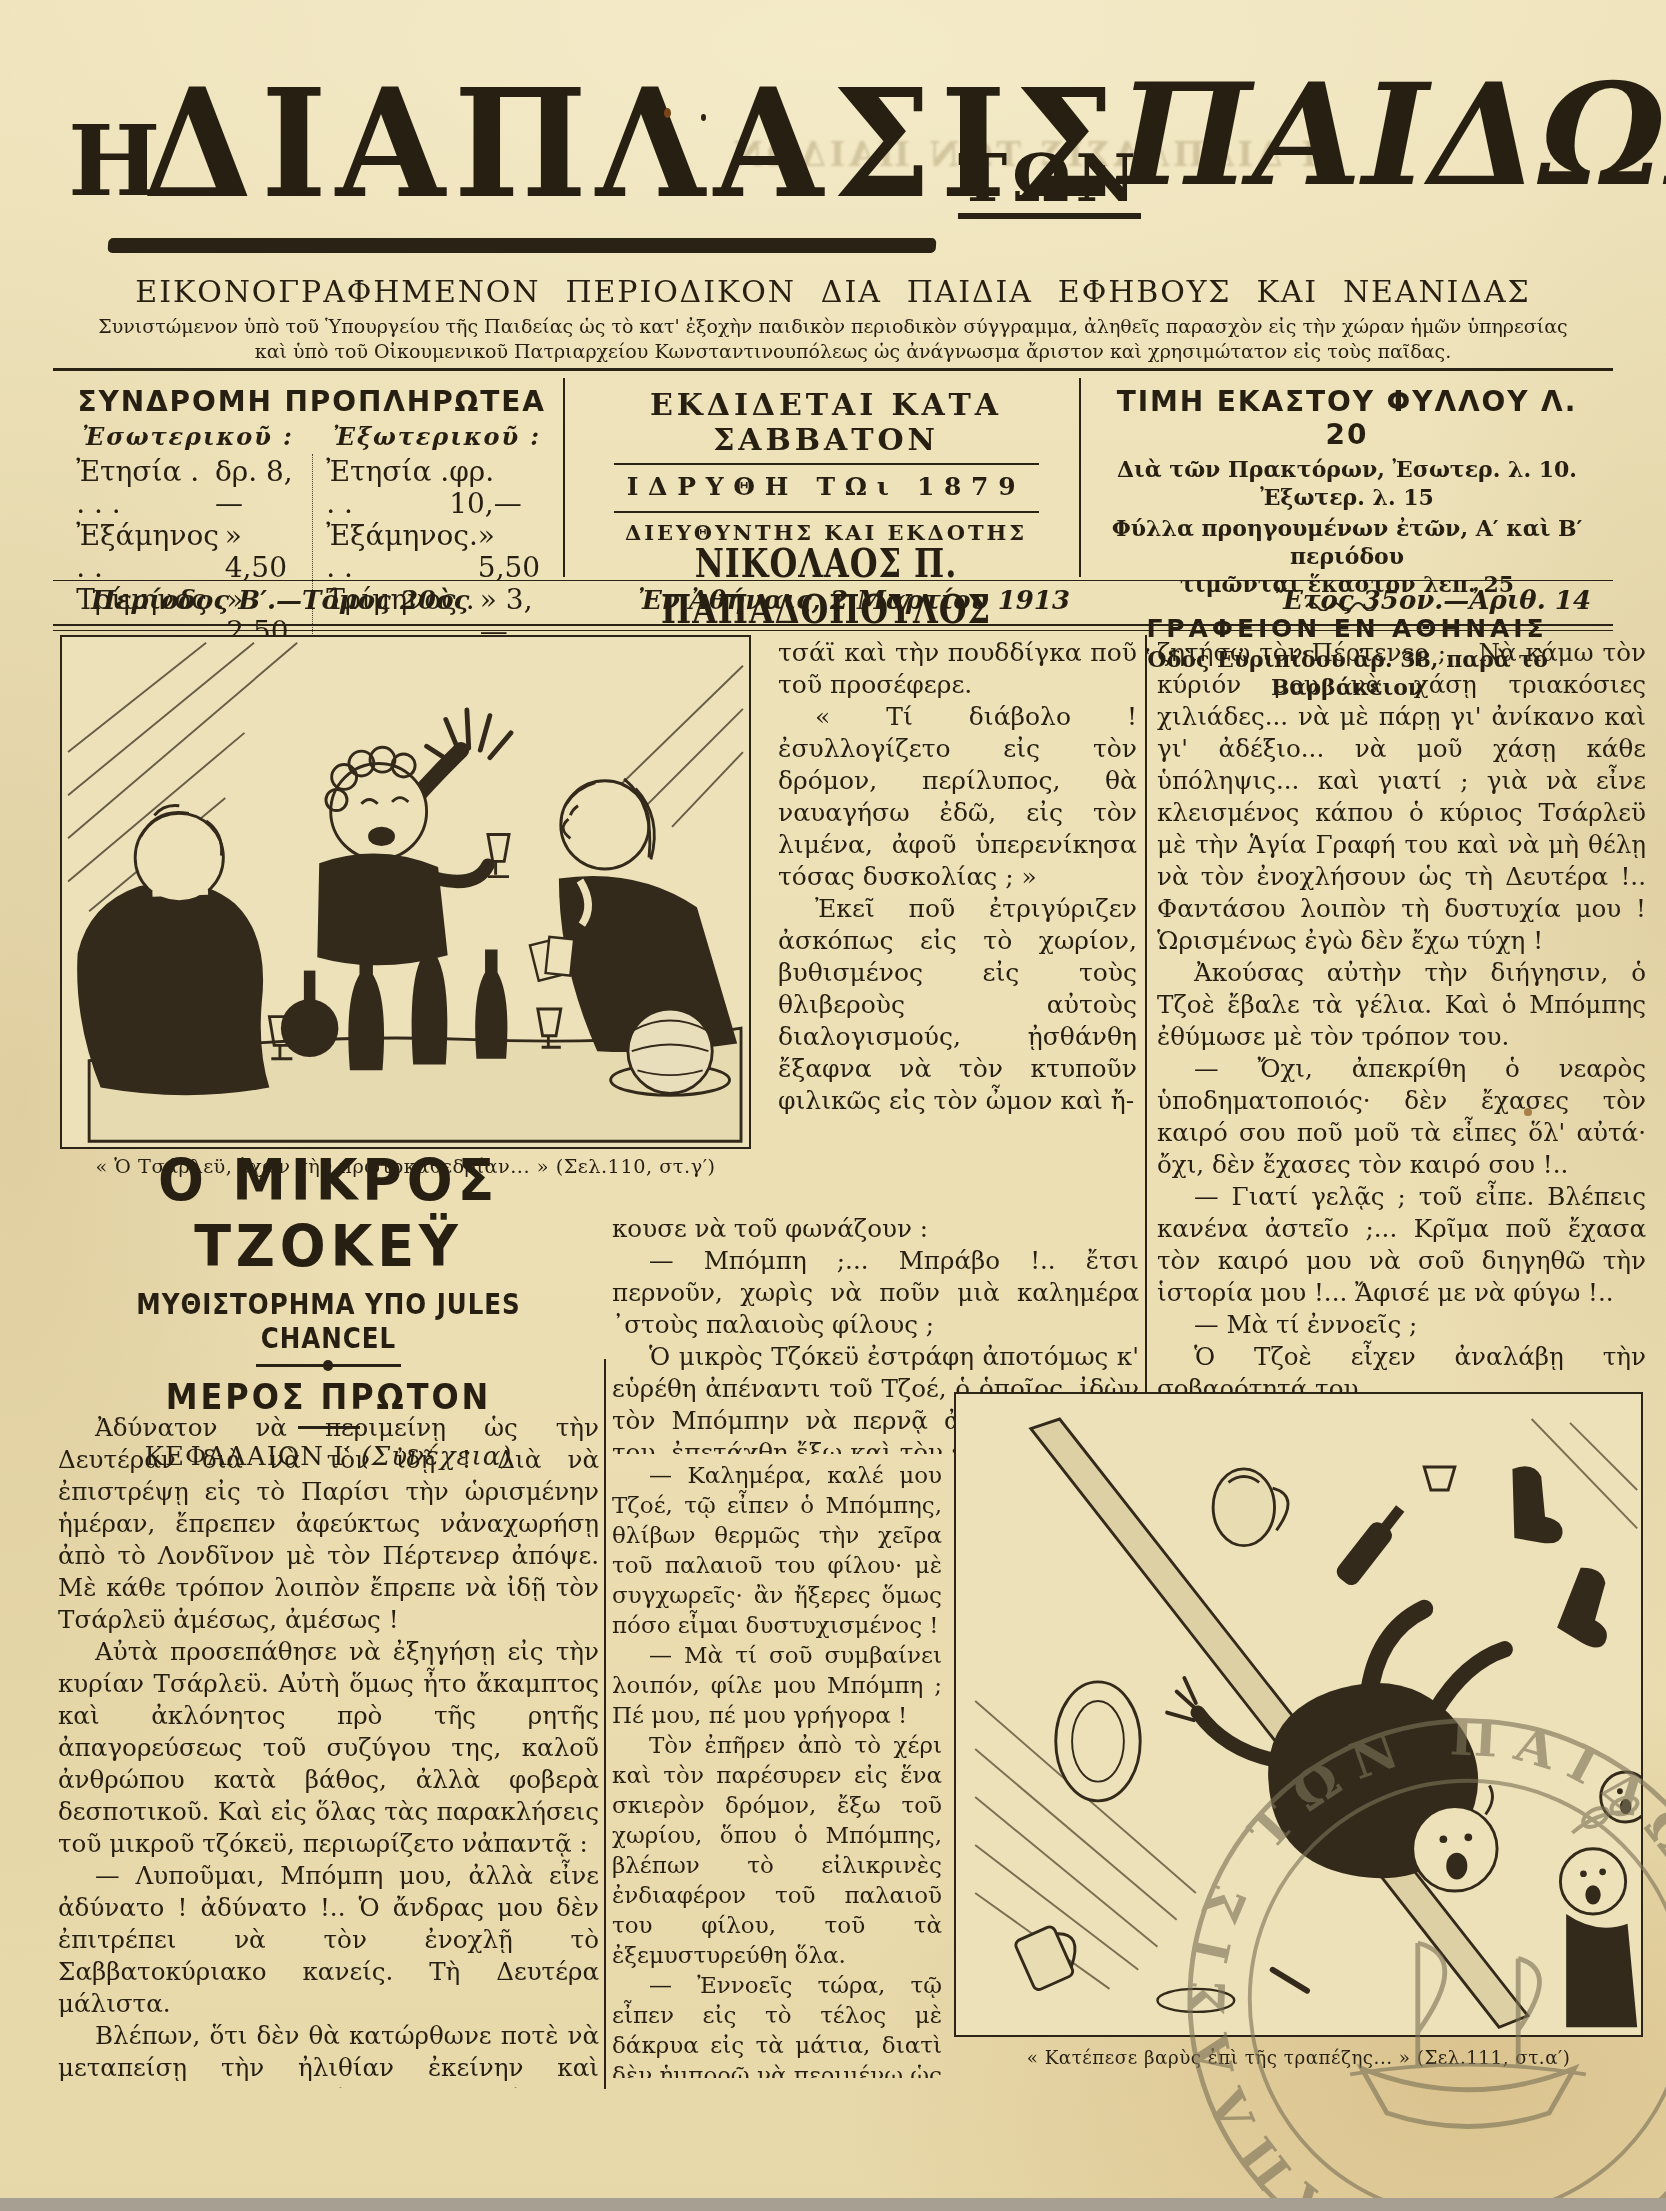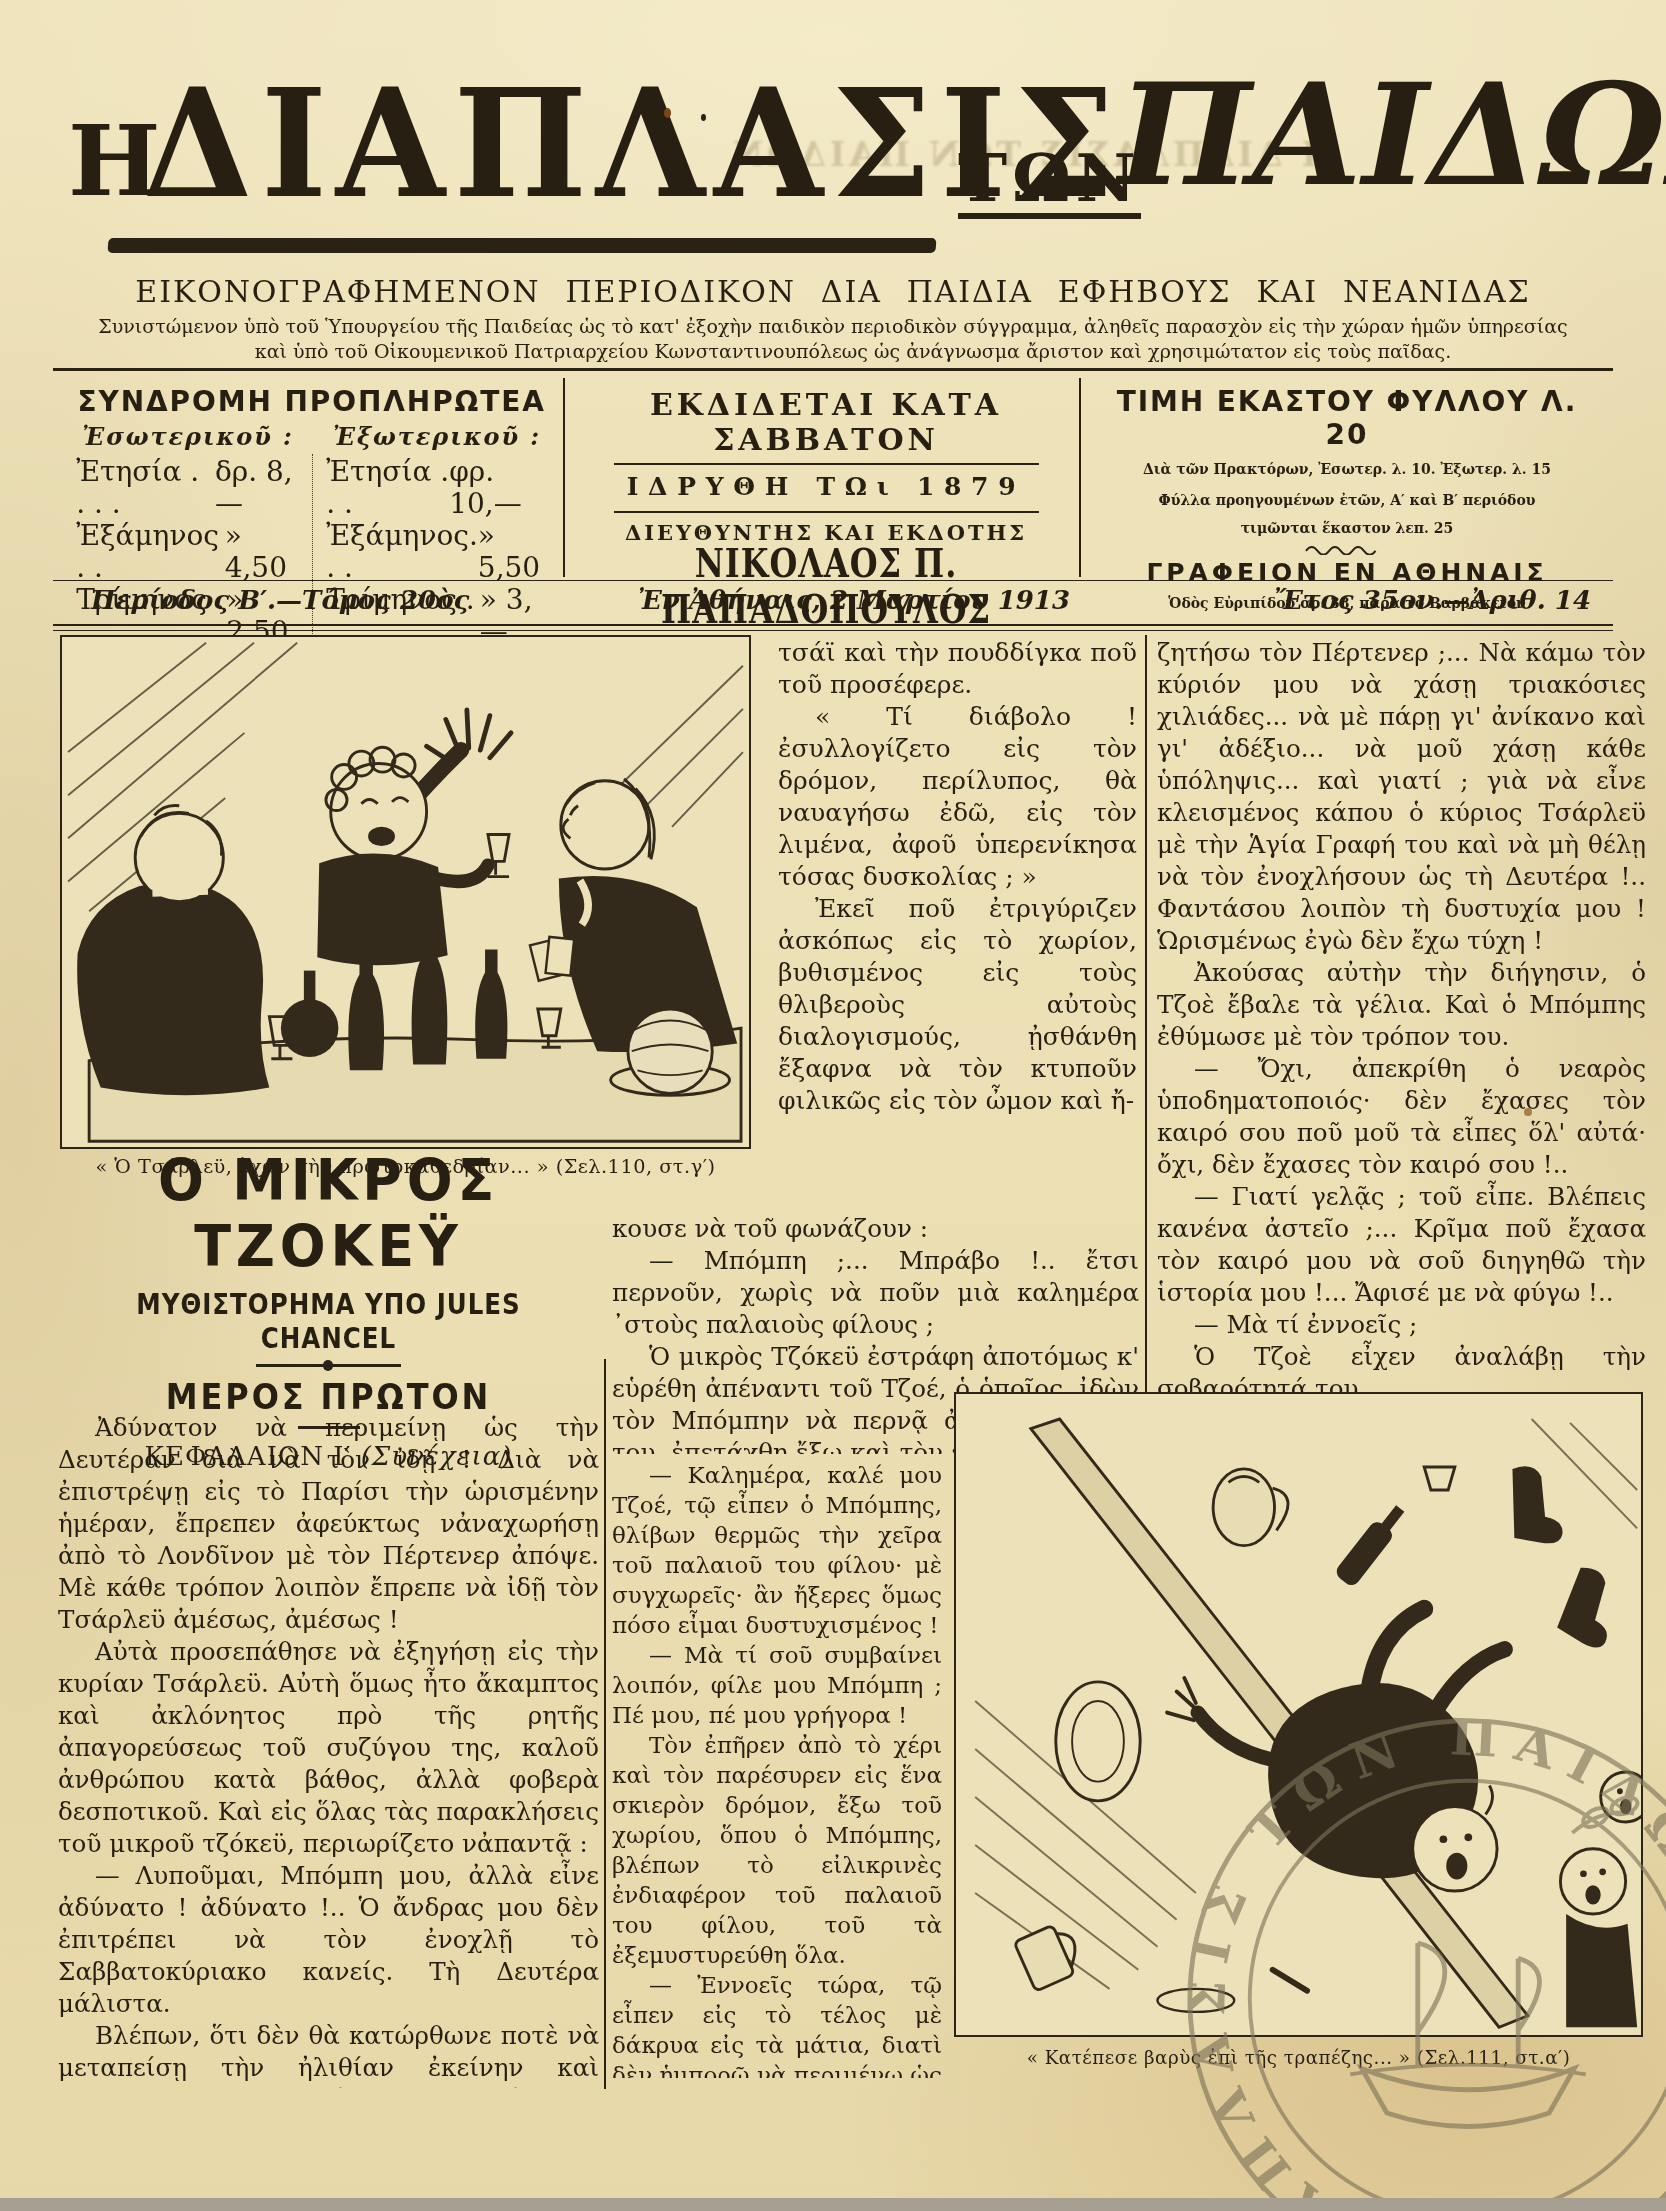--- a/index.html
+++ b/index.html
@@ -31,21 +31,21 @@
   .vsep{top:378px;width:1.9px;height:199px;}
   .ib-col{top:0;height:100%;}
   .ib-head{font-weight:bold;font-family:"DejaVu Sans",sans-serif;letter-spacing:1.9px;text-align:center;}
   .sub-heads{display:flex;justify-content:space-around;font-style:italic;font-weight:bold;font-size:24px;letter-spacing:1.9px;}
   .sub-grid{display:flex;}
   .sub-half{width:50%;padding:1.9px 13.5px;box-sizing:border-box;}
   .sub-half.rgt{border-left:1.9px dotted #4a3f28;}
   .sub-row{display:flex;justify-content:space-between;font-weight:normal;font-size:28px;line-height:32px;}
   .sub-foot{text-align:center;font-weight:bold;font-size:22px;margin-top:5.8px;}
   .mid-line{height:1.9px;background:#2a2315;margin:6.8px auto;}
-  .price-small{text-align:center;font-weight:bold;font-size:14px;line-height:28px;}
+  .price-small{text-align:center;font-weight:bold;font-size:22px;line-height:28px;}
   
   .dateline{font-style:italic;font-weight:bold;font-size:26px;top:585px;margin-left:21px;}
   .rule-dbl{left:53px;width:1560px;top:624px;height:3.9px;border-top:2.9px solid #2a2315;border-bottom:1.9px solid #2a2315;box-sizing:content-box;}
   
   .body-txt{font-size:24.6px;line-height:32px;text-align:justify;}
   .body-txt p{margin:0;text-indent:37px;}
   .body-txt p.cont{text-indent:0;}
   .col-divider{width:1.9px;}
   
   .art-title{font-family:"DejaVu Sans",sans-serif;font-weight:bold;font-size:54px;letter-spacing:4.8px;text-align:center;transform:scaleY(1.05);}

